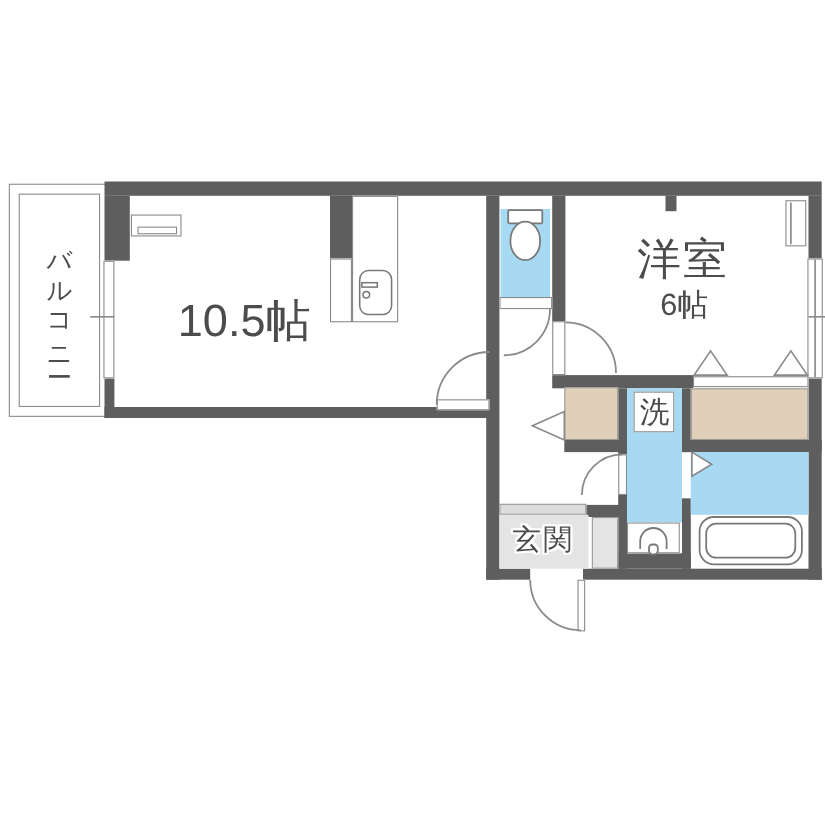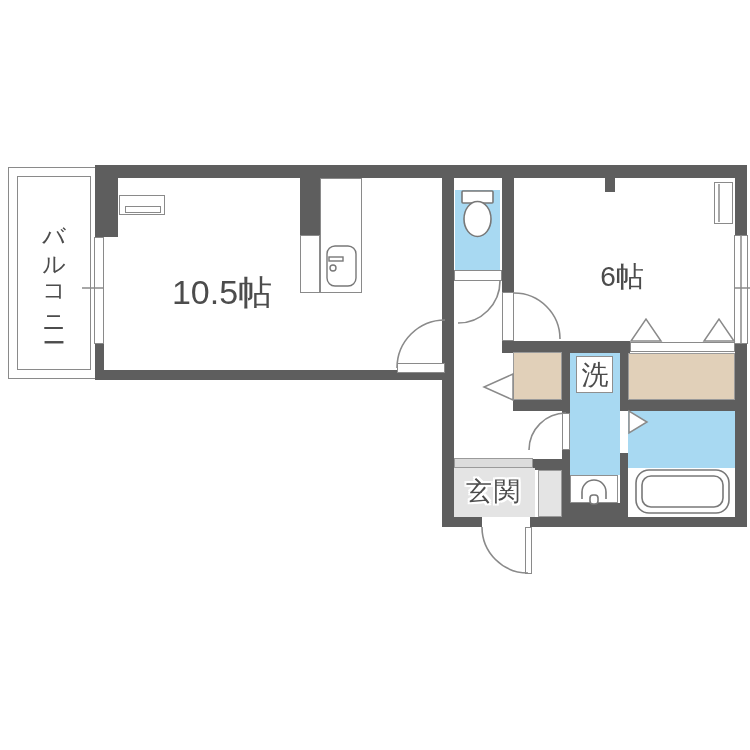--- a/index.html
+++ b/index.html
@@ -126,18 +126,19 @@
     </g>
 
     <g fill="#ffffff" stroke="#787878" stroke-width="1.4">
       <rect x="327" y="246" width="29" height="40" rx="8"></rect>
       <rect x="329" y="257" width="14" height="4"></rect>
       <circle cx="333" cy="268" r="3"></circle>
     </g>
   </svg>
 
   <div class="label vertical" style="left:54px;top:273px;font-size:23px;">バルコニー</div>
-  <div class="label" style="left:222px;top:292px;font-size:34px;">10.5帖</div>
+  <div class="label" style="left:222px;top:292px;font-size:41px;">10.5帖</div>
+  <div class="label" style="left:621px;top:236px;font-size:40px;letter-spacing:2px;">洋室</div>
   <div class="label" style="left:622px;top:277px;font-size:28px;">6帖</div>
-  <div class="label halo" style="left:494px;top:491px;font-size:26px;letter-spacing:2px;">玄関</div>
+  <div class="label halo" style="left:494px;top:491px;font-size:26px;letter-spacing:2px;font-family:Liberation Serif, serif;">玄関</div>
   <div class="label" style="left:595px;top:375px;font-size:27px;">洗</div>
 
 </div>
 
 </body></html>

